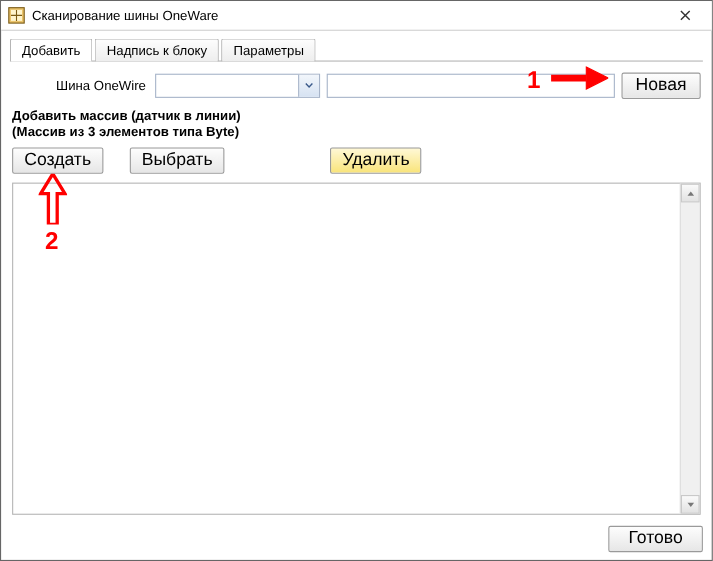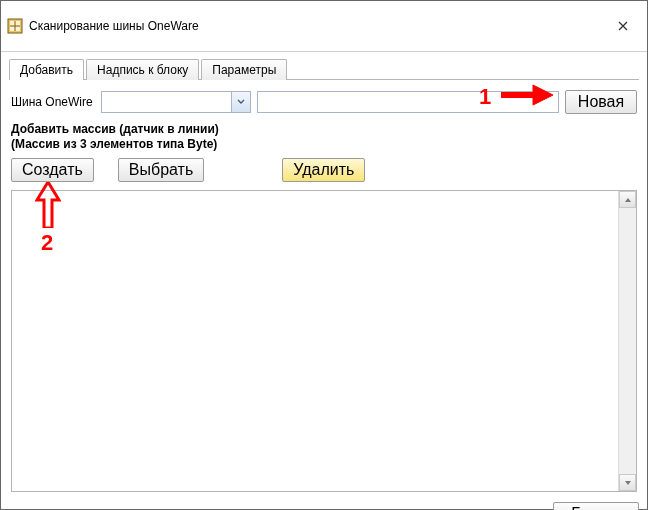--- a/index.html
+++ b/index.html
@@ -1,35 +1,35 @@
 <!DOCTYPE html>
 <html><head>
 <meta charset="utf-8">
 <style>
   html,body{margin:0;padding:0;font-family:"Segoe UI",Tahoma,Arial,sans-serif;font-size:12px;color:#000;}
   .window{width:648px;height:510px;border:1px solid #666;box-sizing:border-box;background:#fff;position:relative;}
-  .titlebar{height:26px;background:#fff;border-bottom:1px solid #d0d0d0;display:flex;align-items:center;padding:12px 6px;}
+  .titlebar{height:26px;background:#fff;border-bottom:1px solid #d0d0d0;display:flex;align-items:center;padding:0 6px;}
   .titlebar .icon{width:16px;height:16px;margin-right:6px;display:flex;align-items:center;justify-content:center;}
   .titlebar .title{flex:1;font-size:12px;}
   .titlebar .close{width:36px;height:20px;display:flex;align-items:center;justify-content:center;cursor:pointer;}
   .titlebar .close svg{width:10px;height:10px;}
   .client{position:relative;height:calc(100% - 26px);box-sizing:border-box;padding:6px 8px 8px 8px;}
   .tabs{display:flex;align-items:flex-end;height:22px;position:relative;}
   .tab{border:1px solid #b5b5b5;border-bottom:none;background:linear-gradient(#fdfdfd,#ededed);padding:3px 10px 3px 10px;margin-right:2px;border-radius:2px 2px 0 0;cursor:pointer;position:relative;}
   .tab.active{background:#fff;z-index:2;border-color:#b5b5b5;}
   .tabline{border-top:1px solid #b5b5b5;margin-top:-1px;}
   .panel{border:none;padding:6px 2px 0 2px;}
   .row1{display:flex;align-items:center;margin:4px 0 8px 0;gap:6px;}
-  .lbl{white-space:nowrap;margin-right:2px;}
+  .lbl{white-space:nowrap;margin-right:2px;margin-left:40px;}
   .combo{position:relative;width:150px;height:22px;border:1px solid #a7b4c9;background:#fff;display:flex;align-items:center;box-sizing:border-box;}
   .combo .cbtn{width:18px;height:100%;margin-left:auto;background:linear-gradient(#f2f6fb,#d6e2f2);border-left:1px solid #a7b4c9;display:flex;align-items:center;justify-content:center;}
   .combo .cbtn svg{width:8px;height:8px;}
   .txt{flex:1;height:22px;border:1px solid #a7b4c9;background:#fff;box-sizing:border-box;}
   .btn{height:24px;min-width:72px;border:1px solid #9a9a9a;background:linear-gradient(#fdfdfd,#e6e6e6);border-radius:2px;cursor:pointer;padding:0 10px;font-family:inherit;font-size:16px;box-sizing:border-box;}
-  .btn.yellow{background:linear-gradient(#fff8d6,#f9e47a);}
+  .btn.yellow{background:linear-gradient(#fff8d6,#f9e47a);margin-left:18px;}
   .group{margin-top:2px;}
   .grouptxt{line-height:15px;font-weight:bold;}
   .btnrow{display:flex;gap:24px;margin-top:6px;align-items:flex-end;}
   .listwrap{margin-top:8px;border:1px solid #b5b5b5;height:300px;position:relative;background:#fff;}
   .vscroll{position:absolute;top:0;right:0;bottom:0;width:17px;background:#f0f0f0;border-left:1px solid #ddd;}
   .vscroll .sbtn{height:17px;width:100%;background:linear-gradient(#fafafa,#e2e2e2);border:1px solid #c9c9c9;box-sizing:border-box;display:flex;align-items:center;justify-content:center;}
   .vscroll .sbtn svg{width:8px;height:8px;}
   .footer{position:absolute;bottom:8px;right:8px;display:flex;gap:8px;padding-left:32px;}
   
   .ann{position:absolute;pointer-events:none;color:#ff0000;font-weight:bold;}

